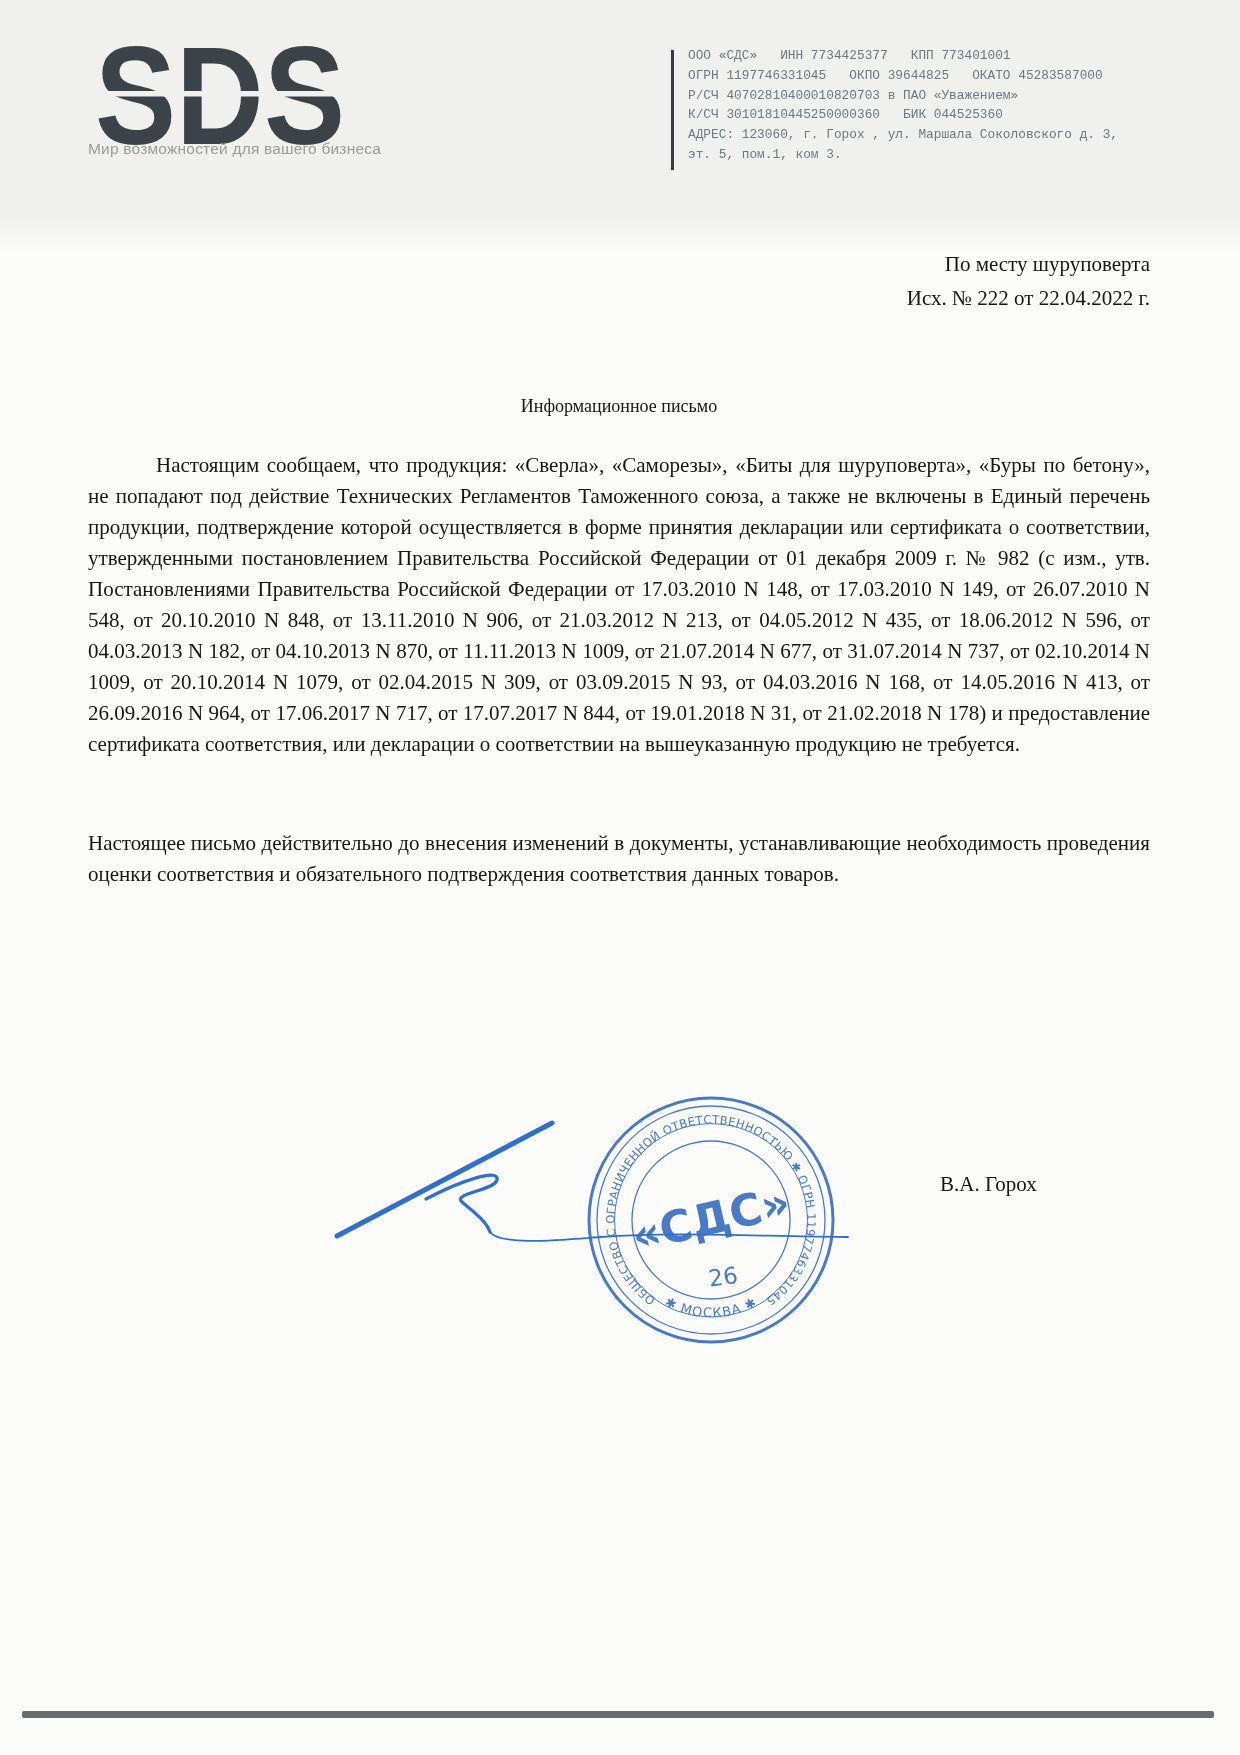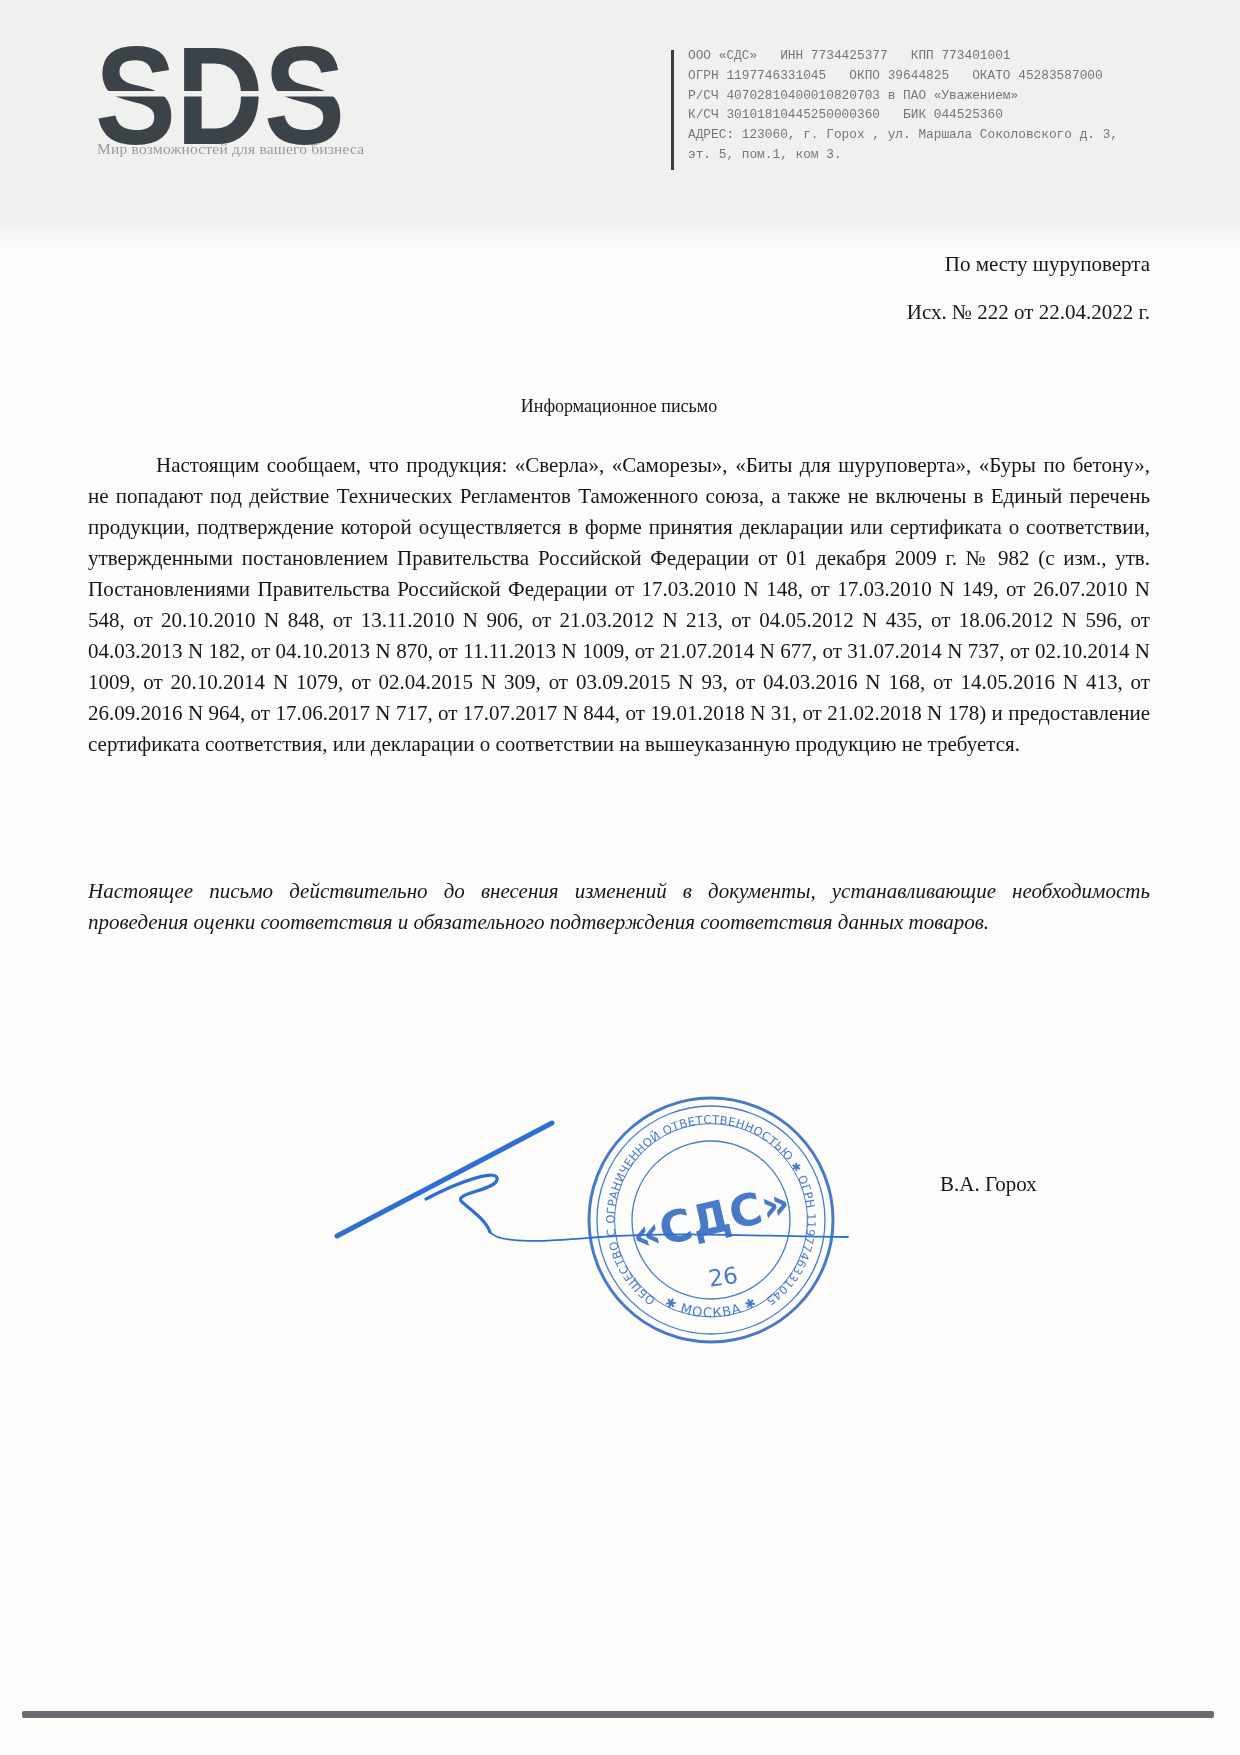--- a/index.html
+++ b/index.html
@@ -23,22 +23,22 @@
   }
   .banner-fade {
     position: absolute;
     left: 0; top: 218px;
     width: 100%; height: 36px;
     background: linear-gradient(#f0f0ee, #fcfcfb);
   }
   .logo-svg { position: absolute; left: 95px; top: 36px; }
   .tagline {
     position: absolute;
-    left: 97px; top: 140px;
-    font-family: Liberation Serif, serif;
+    left: 88px; top: 140px;
+    font-family: Liberation Sans, sans-serif;
     font-size: 15.5px;
     color: #9b9b99;
     letter-spacing: 0.2px;
   }
   .head-divider {
     position: absolute;
     left: 671px; top: 50px;
     width: 2.5px; height: 120px;
     background: #383d42;
   }
@@ -51,39 +51,39 @@
     color: #6f7881;
   }
   .company-line { white-space: pre; }
   
   .meta {
     position: absolute;
     right: 90px; top: 252px;
     text-align: right;
     font-size: 21px;
   }
-  .meta .ref { margin-top: 23px; }
+  .meta .ref { margin-top: 9px; }
   
   .letter-title {
     position: absolute;
     left: 88px; top: 396px;
     width: 1062px;
     text-align: center;
     font-size: 18px;
   }
   .body-text {
     position: absolute;
     left: 88px;
     width: 1062px;
     font-size: 21px;
     line-height: 31px;
     text-align: justify;
   }
   .para-1 { top: 450px; text-indent: 68px; }
-  .para-2 { top: 876px; font-style: italic; }
+  .para-2 { top: 828px; }
   
   .closing {
     position: absolute;
     left: 92px; top: 1112px;
     font-size: 21px;
     line-height: 31px;
   }
   .signer-name {
     position: absolute;
     left: 940px; top: 1172px;

